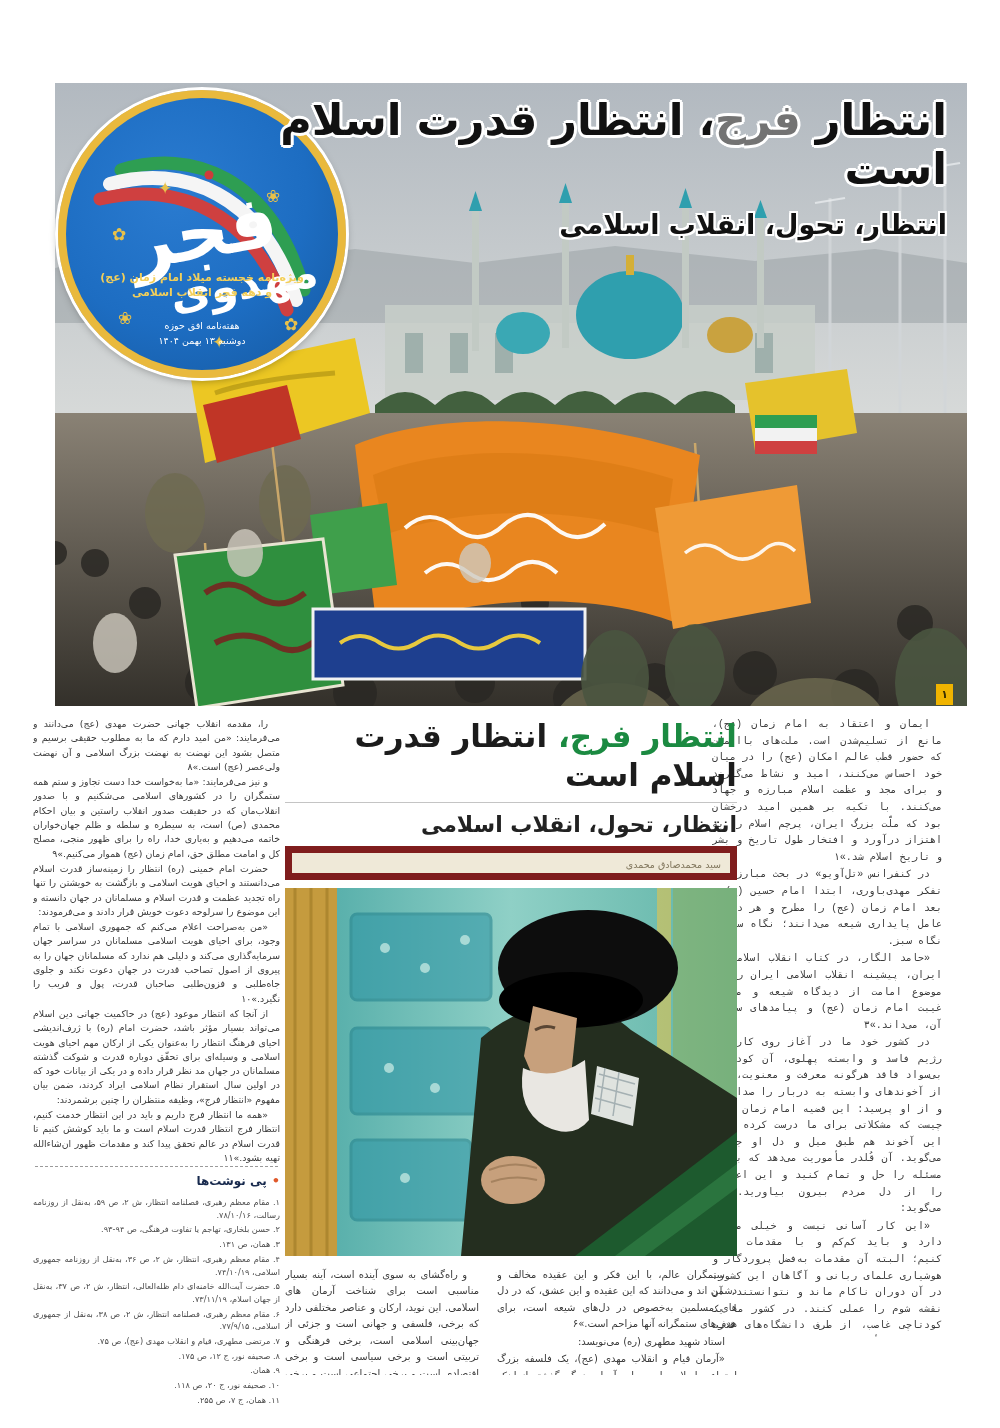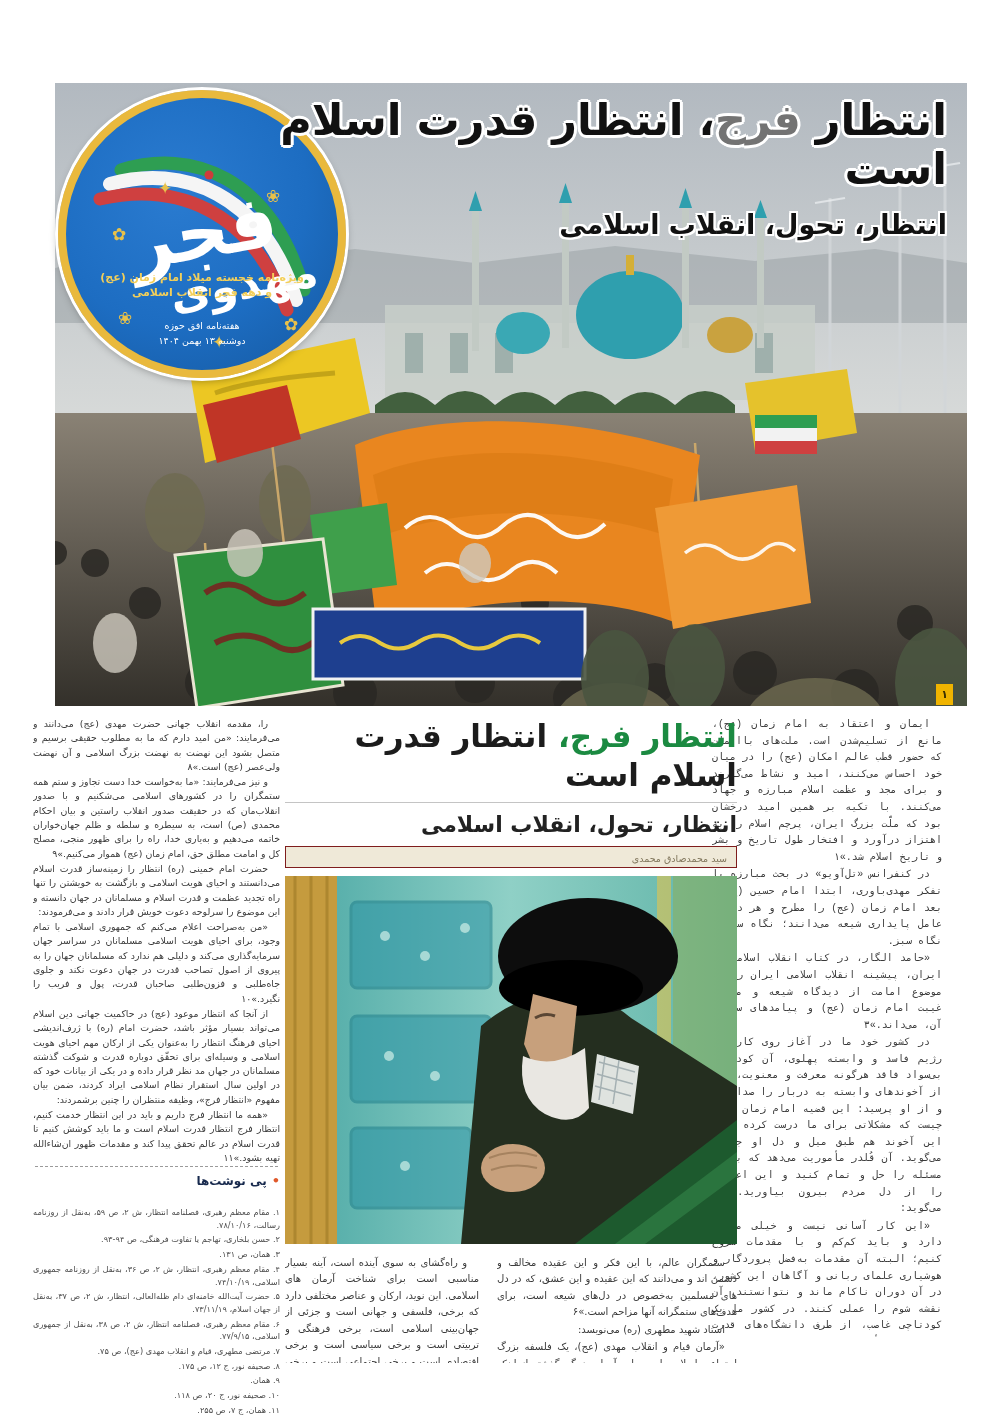--- a/index.html
+++ b/index.html
@@ -39,35 +39,35 @@
   .col{color:#3a3a3a;font-size:10px;line-height:1.66;text-align:justify;text-align-last:right;direction:rtl;}
   .para{text-indent:12px;margin:0 0 1px 0;}
   .col1{left:712px;top:717px;width:230px;height:620px;overflow:hidden;font-family:Liberation Mono, monospace;}
   .col4body{left:33px;top:717px;width:247px;height:450px;overflow:hidden;font-size:9.4px;line-height:1.52;}
 
   .center{left:285px;top:717px;width:452px;}
   .art-title{font-size:31px;font-weight:bold;color:#1c1c1c;margin:0;text-align:right;direction:rtl;line-height:1.25;}
   .art-title .grn{color:#1b8a41;}
   .art-rule{border:none;border-top:1px solid #c4c4c4;margin:7px 0 0 0;}
   .art-sub{font-size:22px;font-weight:bold;color:#222;margin:9px 0 0 0;text-align:right;direction:rtl;}
-  .byline-bar{margin-top:9px;height:20px;background:#efe9d8;border:1px solid #7f1d1d;
+  .byline-bar{margin-top:9px;height:20px;background:#efe9d8;border:7px solid #7f1d1d;
               direction:rtl;text-align:right;}
   .byline-bar span{font-size:9.5px;color:#80765c;line-height:20px;padding-right:9px;}
   .cleric{margin:8px 0 0 0;width:452px;height:368px;overflow:hidden;background:#5fb3ab;}
   .cleric svg{display:block;width:100%;height:100%;}
   .sub-cols{margin-top:11px;display:flex;direction:rtl;justify-content:space-between;}
   .col2{width:240px;height:108px;overflow:hidden;}
   .col3{width:194px;height:108px;overflow:hidden;}
 
   
   .footnotes{left:33px;top:1166px;width:247px;height:250px;overflow:hidden;direction:rtl;}
   .fn-rule{border-top:1px dashed #9a9a9a;margin:0 2px 6px 2px;}
   .fn-head{font-size:12px;font-weight:bold;color:#17294d;text-align:right;}
   .fn-bullet{color:#e0592b;margin-left:5px;font-size:13px;}
-  .fn-list{margin-top:18px;}
+  .fn-list{margin-top:8px;}
   .fn-item{font-size:8.2px;color:#4c4c4c;line-height:1.55;text-align:justify;text-align-last:right;margin:0 0 2px 0;}
 </style>
 </head>
 <body>
 
 <div class="abs cover">
   <svg viewBox="0 0 912 623" preserveAspectRatio="none">
     <defs>
       <linearGradient id="sky" x1="0" y1="0" x2="0" y2="1">
         <stop offset="0" stop-color="#b2b9c0"></stop>

